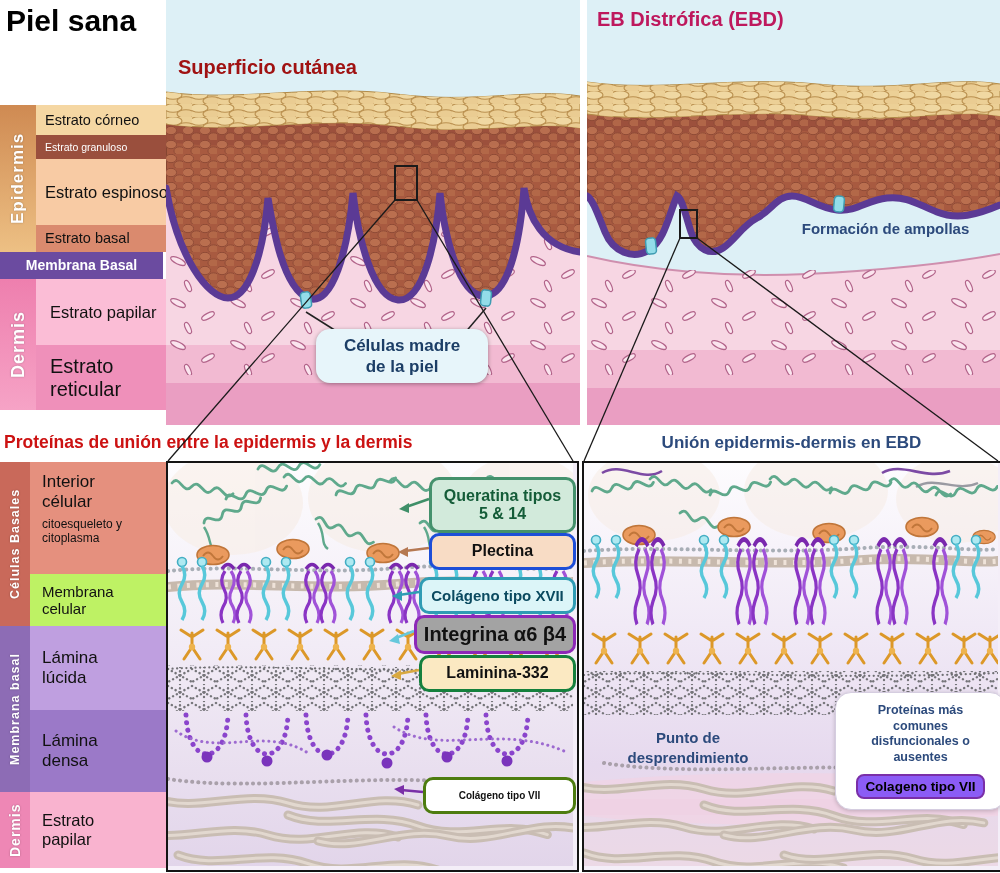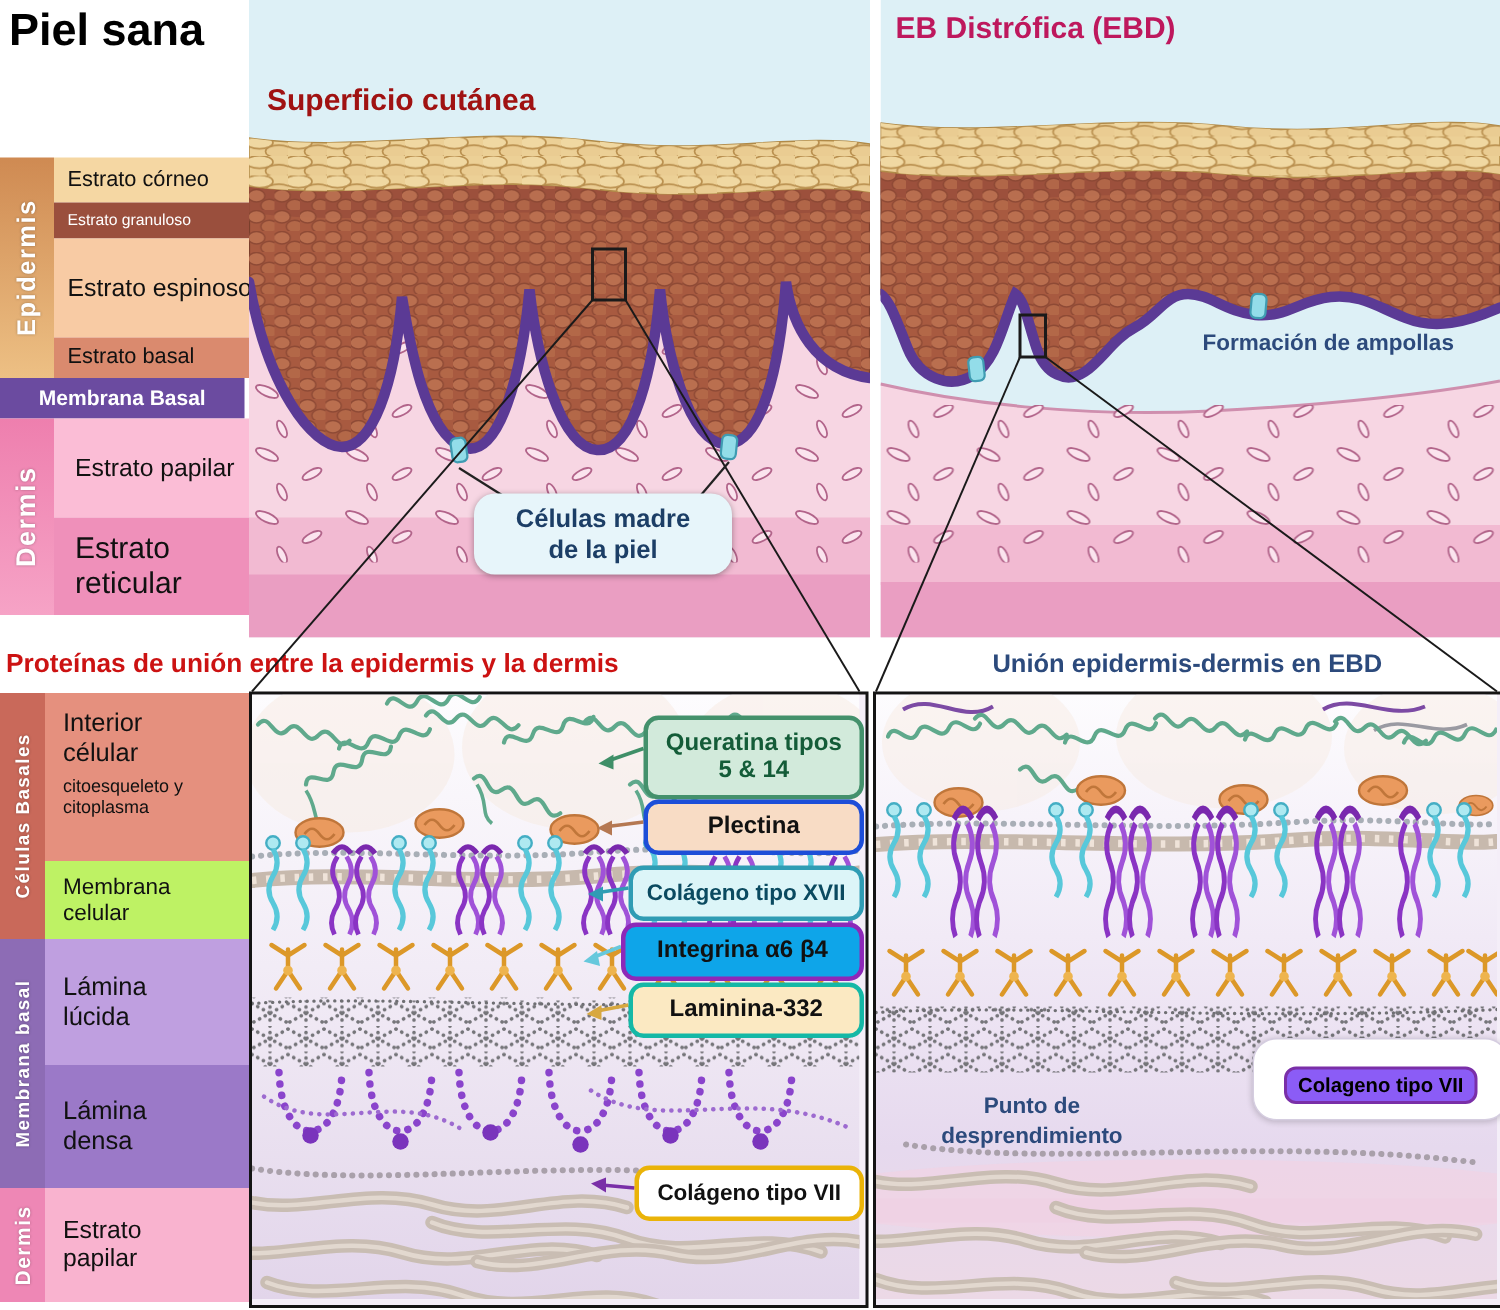--- a/index.html
+++ b/index.html
@@ -67,23 +67,23 @@
   .blister-label{left:778px;top:220px;width:215px;text-align:center;font-size:15px;
         font-weight:bold;color:#2c4a7c;z-index:7;}
   .plabel{position:absolute;display:flex;align-items:center;justify-content:center;text-align:center;
         font-weight:bold;border-radius:10px;line-height:1.15;z-index:7;}
   .pl-queratina{left:429px;top:477px;width:141px;height:50px;background:#d2eadb;border:3px solid #44916c;
         color:#145c38;font-size:16px;}
   .pl-queratina span{max-width:120px;}
   .pl-plectina{left:429px;top:533px;width:141px;height:31px;background:#f8dcc5;border:3px solid #1d4ed8;font-size:16px;}
   .pl-c17{left:419px;top:577px;width:151px;height:31px;background:#dcf5f8;border:3px solid #2f9cb4;
         color:#0b4a60;font-size:15px;}
-  .pl-integrina{left:414px;top:615px;width:156px;height:33px;background:#0ea5e9;border:3px solid #8d28b8;font-size:16px;}
-  .pl-laminina{left:419px;top:655px;width:151px;height:31px;background:#fbe9c2;border:3px solid #14b8a6;font-size:16px;}
-  .pl-c7{left:423px;top:777px;width:147px;height:31px;background:#fff;border:3px solid #eab308;font-size:15px;text-align:right;}
+  .pl-integrina{left:414px;top:615px;width:156px;height:33px;background:#a3a3a3;border:3px solid #8d28b8;font-size:20px;}
+  .pl-laminina{left:419px;top:655px;width:151px;height:31px;background:#fbe9c2;border:3px solid #15803d;font-size:16px;}
+  .pl-c7{left:423px;top:777px;width:147px;height:31px;background:#fff;border:3px solid #4d7c0f;font-size:10px;text-align:right;}
 
   .detach-label{left:608px;top:728px;width:160px;text-align:center;font-size:15px;font-weight:bold;
         color:#2c4a7c;line-height:1.3;z-index:7;}
   .detach-label span{display:block;max-width:150px;margin:0 auto;}
   .note-box{left:835px;top:692px;width:157px;background:#fff;border:1.5px solid #d5cde0;border-radius:16px;
         padding:10px 6px 10px;text-align:center;z-index:7;box-shadow:0 1px 4px rgba(0,0,0,.2);}
   .note-text{font-size:12.5px;font-weight:bold;color:#2c4a7c;line-height:1.25;display:block;margin:0 auto;max-width:120px;}
   .note-c7{display:inline-block;margin-top:8px;border:2.5px solid #7a2fa8;border-radius:8px;background:#8b5cf6;
         padding:3px 7px;font-size:13.5px;font-weight:bold;color:#000;text-align:right;}
 
@@ -469,14 +469,15 @@
 <div class="plabel pl-plectina">Plectina</div>
 <div class="plabel pl-c17">Colágeno tipo XVII</div>
 <div class="plabel pl-integrina">Integrina α6 β4</div>
 <div class="plabel pl-laminina">Laminina-332</div>
 <div class="plabel pl-c7">Colágeno tipo VII</div>
 
 <div class="abs detach-label">
   <span>Punto de desprendimiento</span>
 </div>
 <div class="abs note-box">
+  <span class="note-text">Proteínas más comunes disfuncionales o ausentes</span>
   <span class="note-c7">Colageno tipo VII</span>
 </div>
 
 </body></html>

